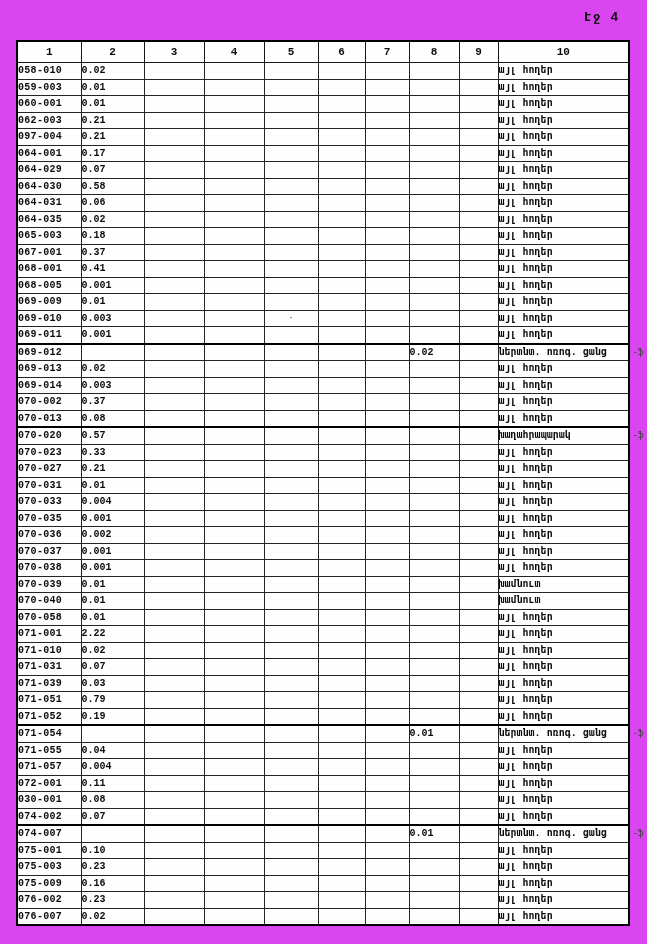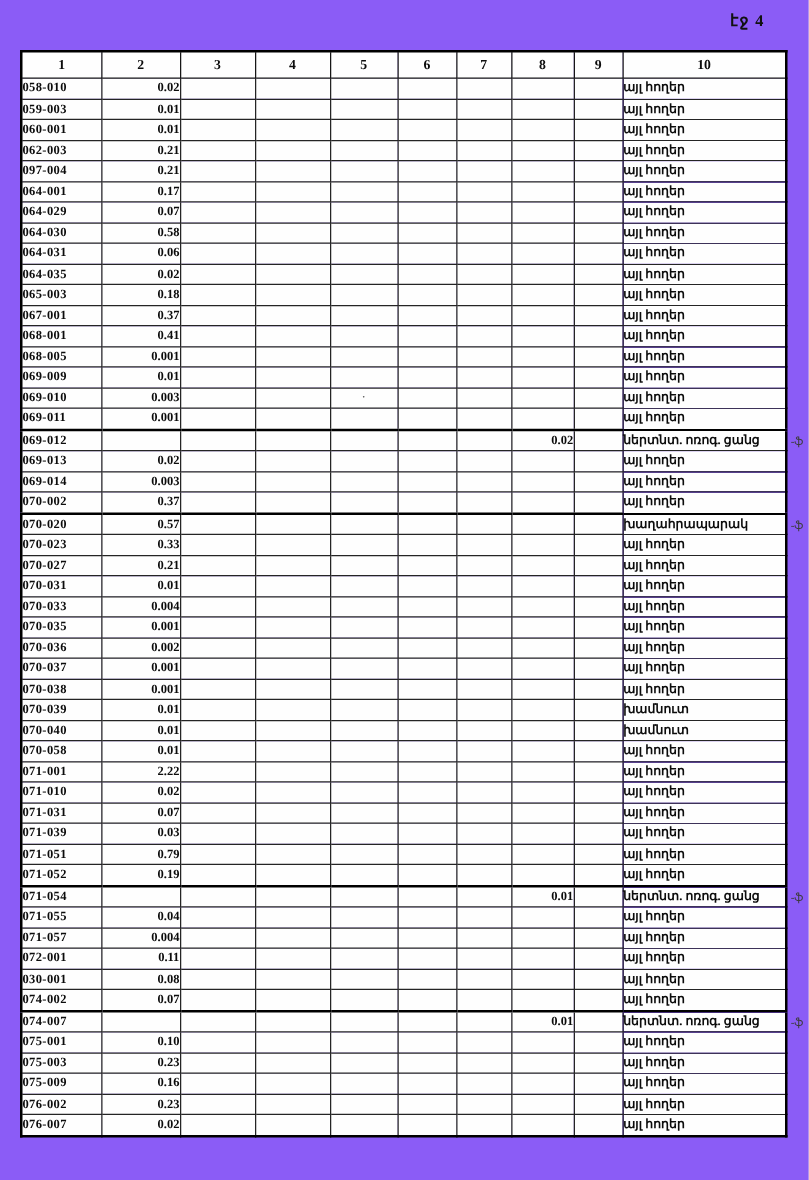--- a/index.html
+++ b/index.html
@@ -1,18 +1,18 @@
 <!DOCTYPE html>
 <html><head>
 <meta charset="utf-8">
 <style>
   html,body{margin:0;padding:0;background:#e8e8e8;}
   .sheet{
-    position:relative;width:647px;height:944px;background:#8b5cf6;
-    font-family:Liberation Serif, serif;color:#0c0c0c;overflow:hidden;
+    position:relative;width:647px;height:944px;background:#d946ef;
+    font-family:Liberation Mono, monospace;color:#0c0c0c;overflow:hidden;
     margin:0;
   }
   .page-label{
     position:absolute;top:9px;left:584px;
     font-size:13px;font-weight:bold;letter-spacing:1px;color:#111;
   }
   table.reg{
     position:absolute;left:16px;top:40px;width:612px;
     border-collapse:collapse;table-layout:fixed;
     border:2px solid #000;
@@ -21,21 +21,21 @@
     border:1px solid #161616;height:20px;padding:0;
     font-size:11px;font-weight:bold;text-align:center;color:#0c0c0c;
     background:#fefefe;
   }
   table.reg td{
     border:1px solid #242424;height:15.5px;padding:0;
     font-size:10px;font-weight:bold;line-height:15px;color:#0c0c0c;
     overflow:visible;background:#fefefe;
   }
   td.code{padding-left:3px;text-align:left;letter-spacing:.3px;white-space:nowrap;}
-  td.val{text-align:right;}
+  td.val{text-align:left;}
   td.e{border-bottom-style:dashed;border-bottom-color:#4d4d4d;}
   td.use-cell{padding-left:3px;text-align:left;position:relative;white-space:nowrap;margin-top:44px;}
   tr.heavy td{border-top-width:2px;border-top-color:#000;}
   .note{
     position:absolute;left:134px;top:1px;
     font-size:9px;font-weight:normal;color:#3c3c3c;white-space:nowrap;
   }
   .stray{display:block;text-align:center;font-size:8px;color:#555;line-height:14px;}
 </style>
 </head>
@@ -319,20 +319,32 @@
           <td class="val">0.37</td>
           <td class="e"></td>
           <td class="e"></td>
           <td class="e"></td>
           <td class="e"></td>
           <td class="e"></td>
           <td class="e"></td>
           <td class="e"></td>
           <td class="use-cell"><span>այլ հողեր</span></td>
         </tr>
+        <tr>
+          <td class="code">070-013</td>
+          <td class="val">0.08</td>
+          <td class="e"></td>
+          <td class="e"></td>
+          <td class="e"></td>
+          <td class="e"></td>
+          <td class="e"></td>
+          <td class="e"></td>
+          <td class="e"></td>
+          <td class="use-cell"><span>այլ հողեր</span></td>
+        </tr>
         <tr class="heavy">
           <td class="code">070-020</td>
           <td class="val">0.57</td>
           <td class="e"></td>
           <td class="e"></td>
           <td class="e"></td>
           <td class="e"></td>
           <td class="e"></td>
           <td class="e"></td>
           <td class="e"></td>

